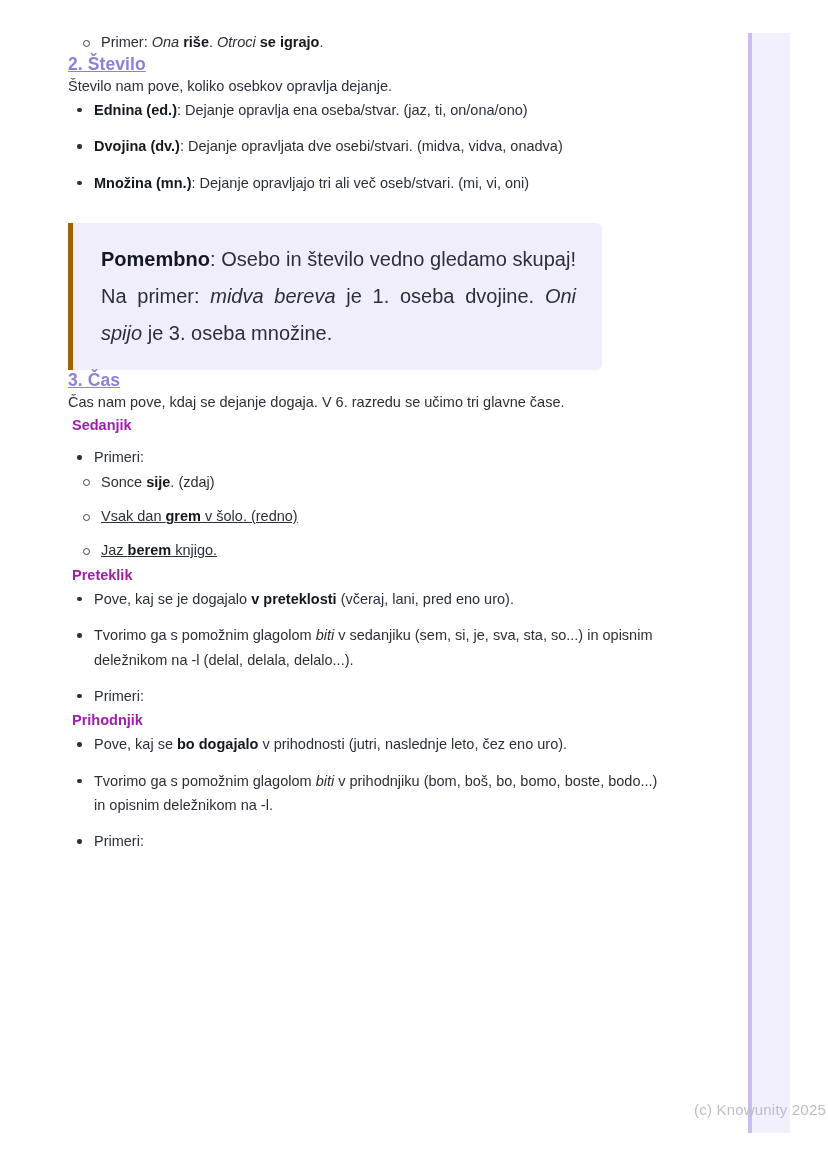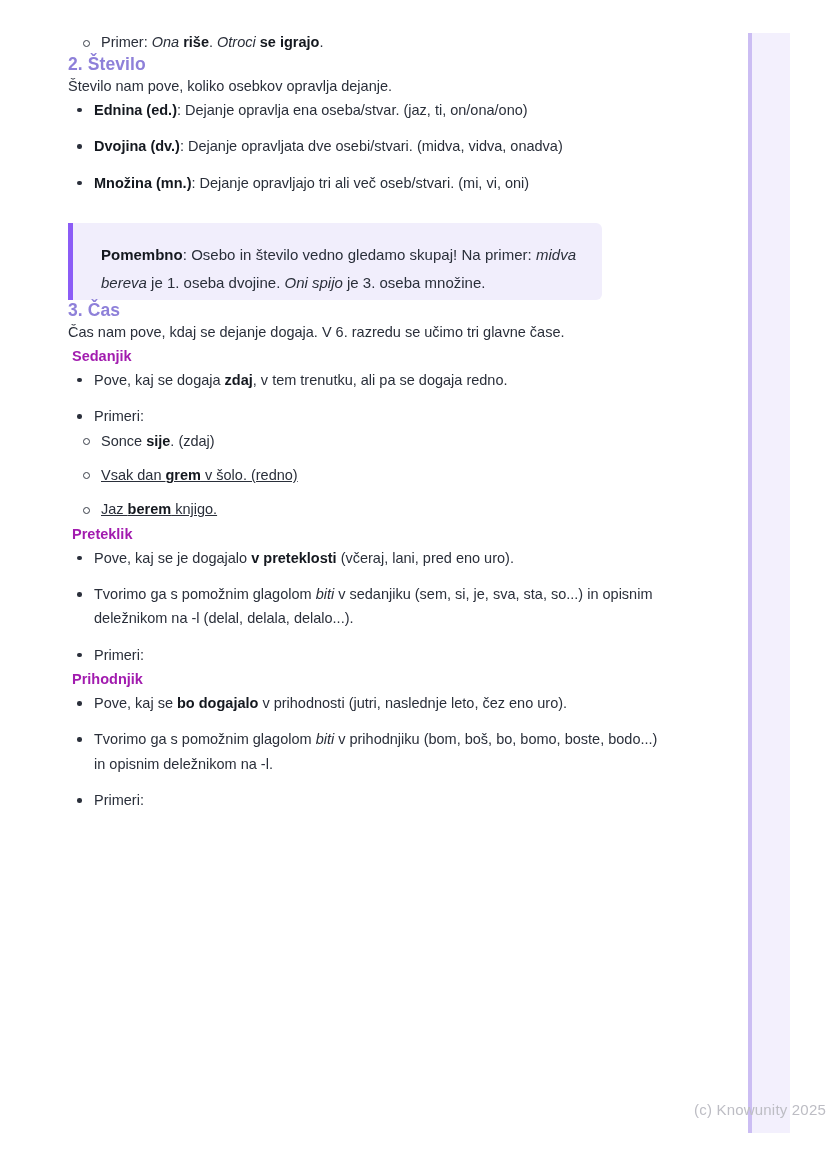--- a/index.html
+++ b/index.html
@@ -35,20 +35,21 @@
 
   .content { padding-left: 68px; padding-right: 30px; }
 
   
   h2.section-title {
     color: #8e80d9;
     font-size: 17.5px;
     font-weight: 700;
     margin: 0;
     letter-spacing: 0.1px;
+    text-decoration: underline;
   }
 
   h3.sub-title {
     color: #a21caf;
     font-size: 14.5px;
     font-weight: 700;
     margin: 4px;
   }
 
   p.para {
@@ -104,24 +105,24 @@
     border: 1.3px solid #3a3f4a;
     background: transparent;
   }
 
   b, strong { font-weight: 700; color: #14181f; text-align: center; }
   i, em { font-style: italic; }
 
   
   .callout {
     background: #f1eefc;
-    border-left: 5px solid #8b5cf6;
+    border-left: 5px solid #a16207;
     border-radius: 0 6px 6px 0;
-    padding: 18px 26px 4px 28px;
-    font-size: 15px;
+    padding: 18px 26px 18px 28px;
+    font-size: 20px;
     line-height: 1.85;
     color: #2a2f3a;
     text-align: justify;
   }
 
   
   .watermark {
     position: absolute;
     left: 694px;
     top: 1101px;
@@ -173,23 +174,20 @@
       <b>Pomembno</b><span>: Osebo in število vedno gledamo skupaj! Na primer: </span><i>midva bereva</i><span> je 1. oseba dvojine. </span><i>Oni spijo</i><span> je 3. oseba množine.</span>
     </div>
 
     <h2 class="section-title sp-t30">3. Čas</h2>
 
     <p class="para sp-t26">Čas nam pove, kdaj se dejanje dogaja. V 6. razredu se učimo tri glavne čase.</p>
 
     <h3 class="sub-title sp-t26">Sedanjik</h3>
 
     <ul class="bullets sp-t22">
-      <li>
-        <span>Pove, kaj se dogaja </span><b>zdaj</b><span>, v tem trenutku, ali pa se dogaja redno.</span>
-      </li>
       <li class="gap">
         <span>Primeri:</span>
       </li>
     </ul>
 
     <ul class="sub-bullets sp-t10">
       <li>
         <span>Sonce </span><b>sije</b><span>. (zdaj)</span>
       </li>
       <li class="gap-sm">

